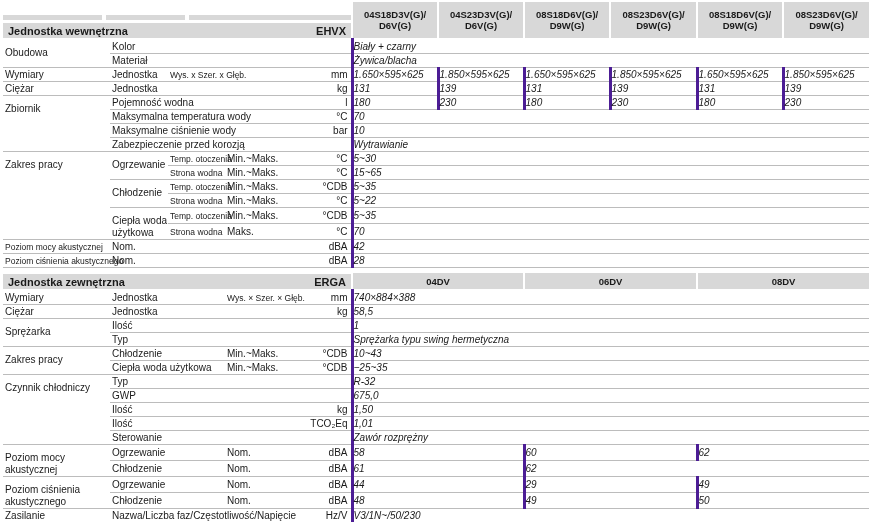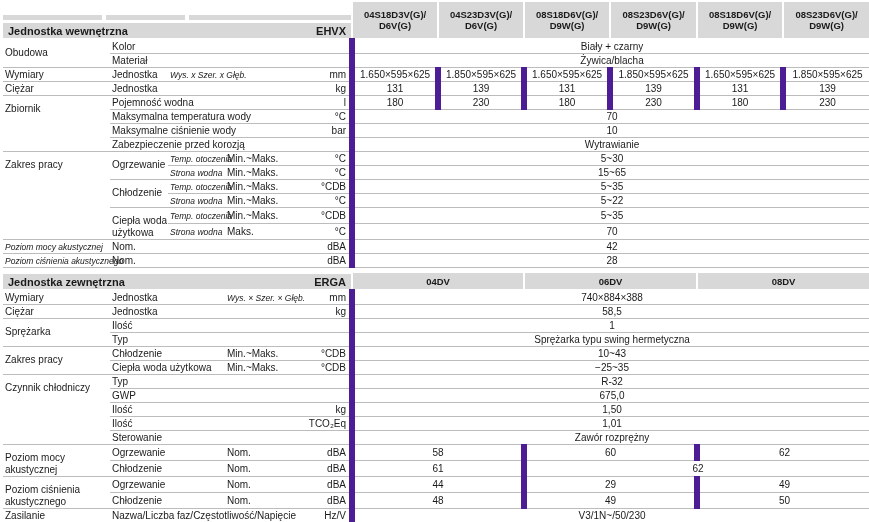--- a/index.html
+++ b/index.html
@@ -4,23 +4,23 @@
 <style>
   html,body{margin:0;padding:0;background:#fff;}
   body{width:869px;height:522px;font-family:"Liberation Sans",sans-serif;color:#1a1a1a;}
   .sheet{padding:2px 1px 0 3px;}
   table{border-collapse:collapse;table-layout:fixed;width:866px;}
   td{height:13px;line-height:12px;font-size:10px;padding:0;white-space:nowrap;overflow:visible;vertical-align:middle;}
   td[rowspan]{vertical-align:top;padding-top:7px;}
   tbody tr td{border-top:1px solid #bcbcbc;}
   tr.last td{border-bottom:1px solid #bcbcbc;}
   td.lbl{text-align:left;padding-left:2px;}
-  td.cond{font-size:8.5px;font-style:italic;}
+  td.cond{font-size:8.5px;}
   td.unit{text-align:right;padding-right:3px;margin-top:12px;}
-  td.val{text-align:center;border-left:6px solid #4c1d95;}
+  td.val{text-align:left;border-left:3px solid #4c1d95;font-style:italic;}
   td.wrap{white-space:normal;}
   
   tr.head td{border-top:none;background:#d8d8d8;border-bottom:2px solid #fff;font-weight:bold;}
   tr.head td.head-left{background:transparent;padding:0;vertical-align:bottom;}
   tr.head td.model{font-size:9.5px;text-align:center;border-left:2px solid #fff;white-space:pre-line;line-height:11px;}
   tr.head.tall td{height:36px;}
   tr.head:not(.tall) td{height:16px;}
   .strip{display:flex;gap:4px;height:5px;margin-bottom:3px;}
   .strip div{background:#d8d8d8;height:5px;}
   .titlebar{background:#d8d8d8;height:15px;display:flex;align-items:center;justify-content:space-between;padding:0 5px;font-weight:bold;font-size:11px;}

